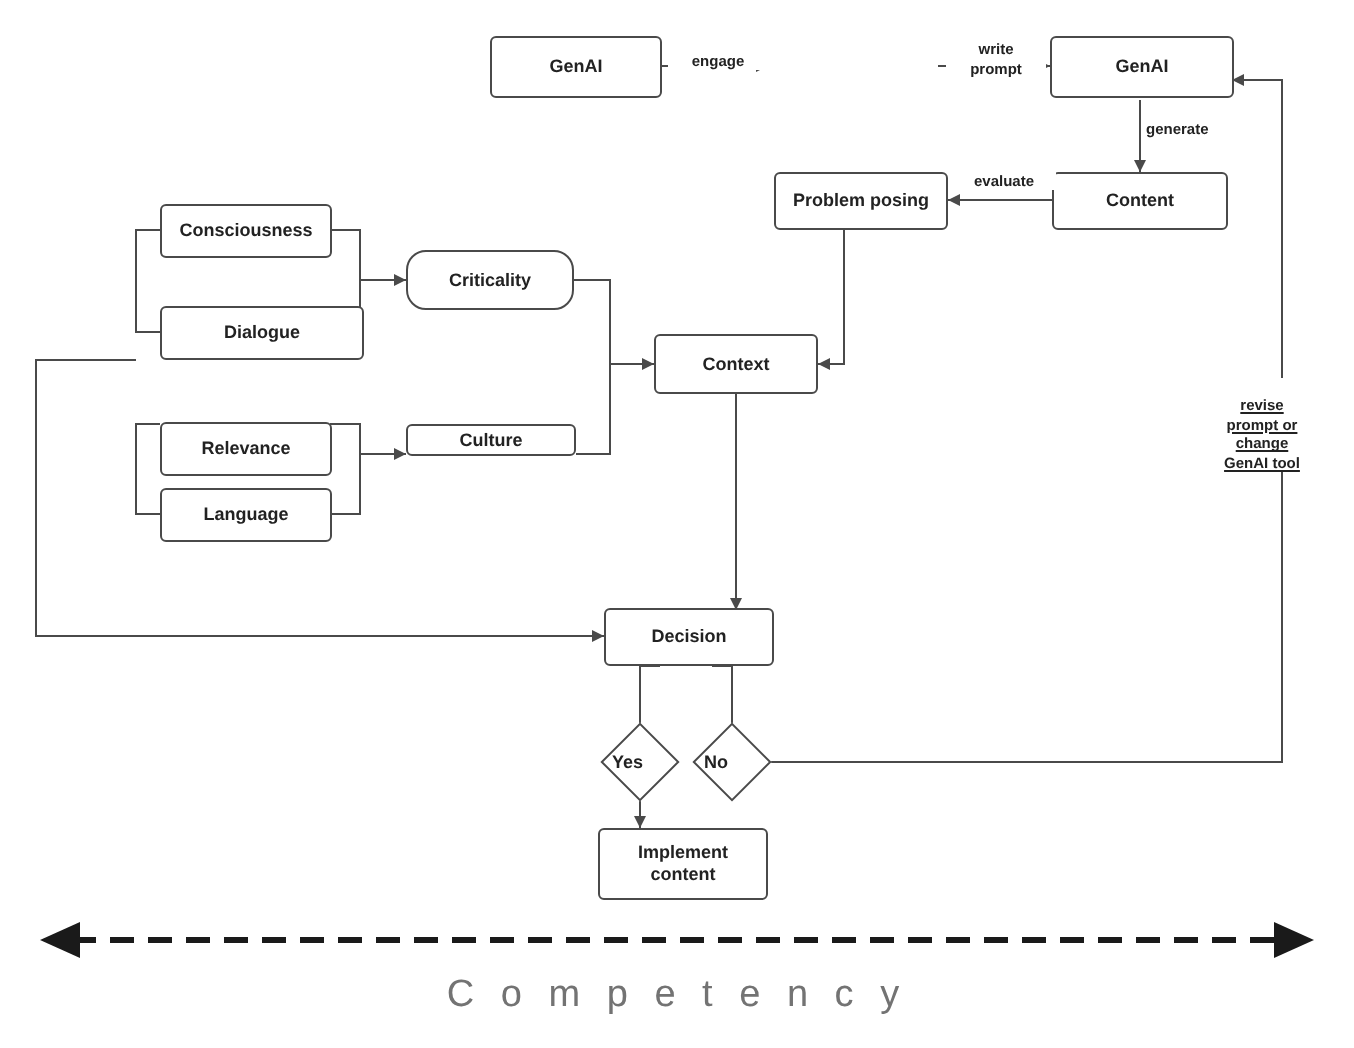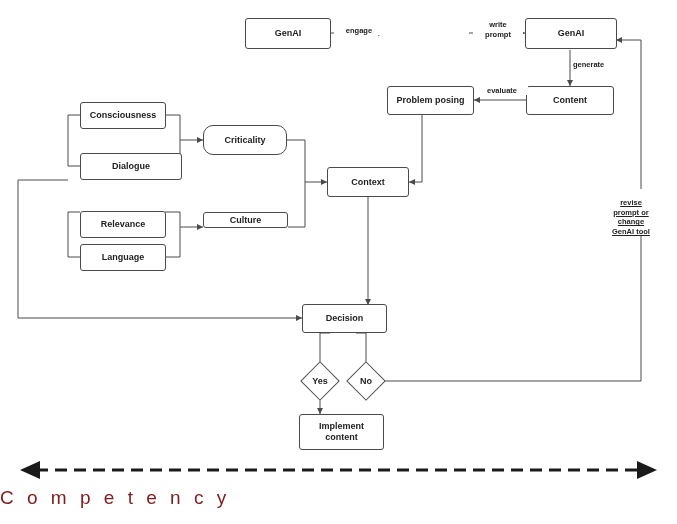--- a/index.html
+++ b/index.html
@@ -47,41 +47,40 @@
     transform: rotate(45deg);
   }
   .diamond-label {
     position: absolute;
     font-size: 9px;
     font-weight: bold;
     color: #222222;
     text-align: center;
     display: flex;
     align-items: center;
-    justify-content: center;
   }
   .edge-label {
     position: absolute;
     font-size: 7.5px;
     font-weight: bold;
     color: #222222;
     text-align: center;
     line-height: 1.25;
     background: #ffffff;
     padding: 0 1px;
   }
   .axis-caption {
     position: absolute;
     left: 0;
     top: 487px;
     width: 677px;
-    text-align: left;
+    text-align: center;
     font-size: 19px;
     letter-spacing: 4px;
-    color: #7f1d1d;
+    color: #737373;
     font-family: "Liberation Sans", sans-serif;
   }
 </style>
 </head>
 <body>
 
 <div id="canvas">
 
   <svg class="wires" viewBox="0 0 677 524">
     <defs>

